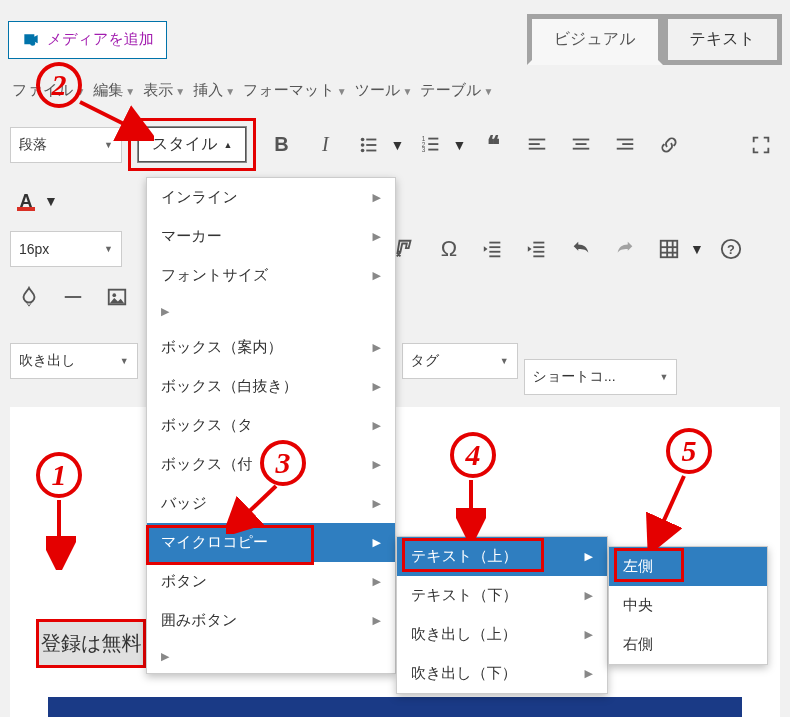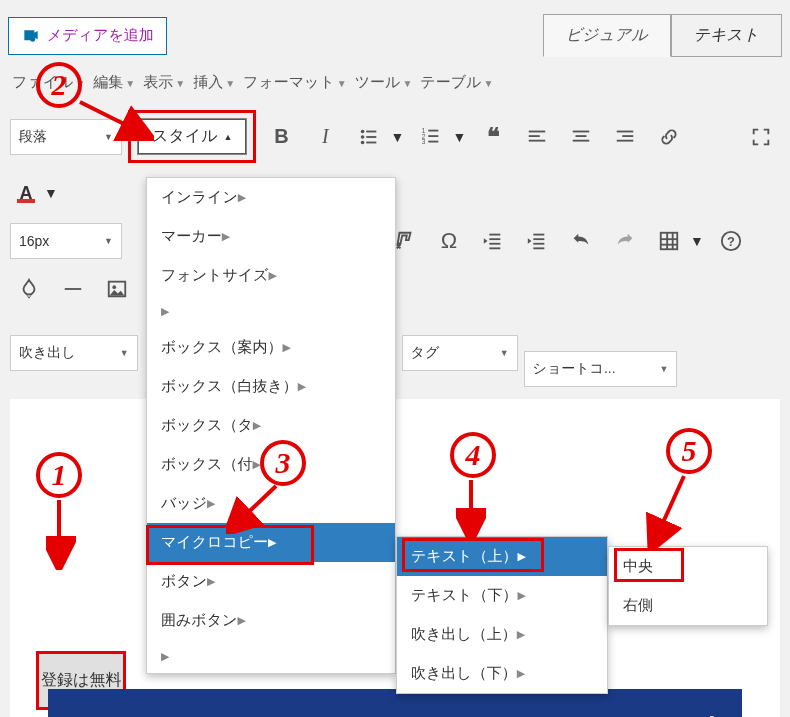--- a/index.html
+++ b/index.html
@@ -30,25 +30,24 @@
     color: #a21caf;
     background: #fff;
     padding: 8px 12px;
     cursor: pointer;
     font-size: 15px;
   }
   .media-btn svg { width: 20px; height: 20px; fill: #0073aa; }
   .tabs-wrap { display: flex; align-items: flex-end; }
   .editor-tab {
     padding: 10px 22px;
-    border: 1px solid #a3a3a3;
+    border: 5px solid #a3a3a3;
     background: #f1f1f1;
     font-size: 16px;
     cursor: pointer;
-    font-style: italic;
   }
   .editor-tab.active {
     background: #f7f7f7;
     border-bottom-color: #f7f7f7;
     color: #555;
   }
   
   .menubar {
     display: flex;
     gap: 8px;
@@ -112,45 +111,45 @@
   
   .menu {
     position:absolute;
     background:#fff;
     border:1px solid #ccc;
     box-shadow: 0 3px 8px rgba(0,0,0,.25);
     min-width: 240px;
     z-index: 20;
   }
   .menu-item {
-    display:flex; align-items:center; 
+    display:flex; align-items:center; justify-content:space-between;
     padding: 10px 14px;
     font-size:15px;
     color:#333;
     cursor:pointer;
     white-space:nowrap;
   }
   .menu-item.hover { background:#2f7ec0; color:#fff; }
   .menu-item .arrow { font-size:11px; color:#888; }
   .menu-item.hover .arrow { color:#fff; }
   
   .content {
     background:#fff;
     margin: 6px 6px 0 6px;
     height: 340px;
     position:relative;
     padding: 180px 20px 20px 20px;
   }
   .sample-text {
     display:inline-block;
     background:#e0e0e0;
-    padding:16px 2px;
-    font-size:16px;
+    padding:8px 2px;
+    font-size:20px;
     position:absolute;
-    left:26px; top:212px;margin-top:40px;
+    left:26px; top:212px;
   }
   .blue-block {
     position:absolute;
     left:38px; right:38px; top:290px;
     height:62px;
     background:#1a3a86;
     display:flex; align-items:center; justify-content:flex-end;
     padding:0 24px;
   }
   .blue-block .chev { color:#fff; font-size:28px; font-weight:bold; }
@@ -478,20 +477,23 @@
         <span class="arrow">▶</span>
       </div>
     <div class="menu-item">
         <span>吹き出し（下）</span>
         <span class="arrow">▶</span>
       </div>
   </div>
   <div class="box-red" style="position:absolute; left:398px; top:534px; width:142px; height:34px; z-index:50; pointer-events:none;"></div>
 
   <div class="menu" style="left:604px; top:542px; min-width:160px;">
+    <div class="menu-item hover">
+        <span>左側</span>
+      </div>
     <div class="menu-item">
         <span>中央</span>
       </div>
     <div class="menu-item">
         <span>右側</span>
       </div>
   </div>
   <div class="box-red" style="position:absolute; left:610px; top:544px; width:70px; height:34px; z-index:50; pointer-events:none;"></div>
 
   <div class="anno-n" style="left:32px; top:448px;">

